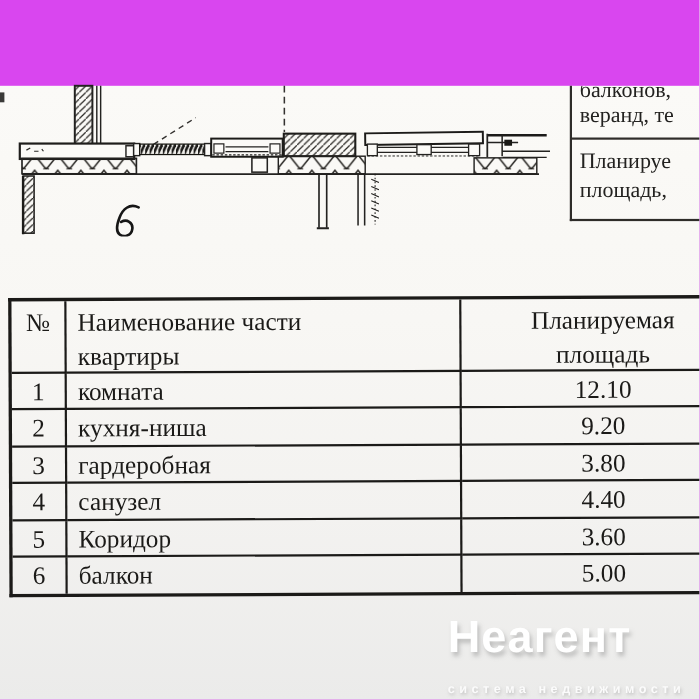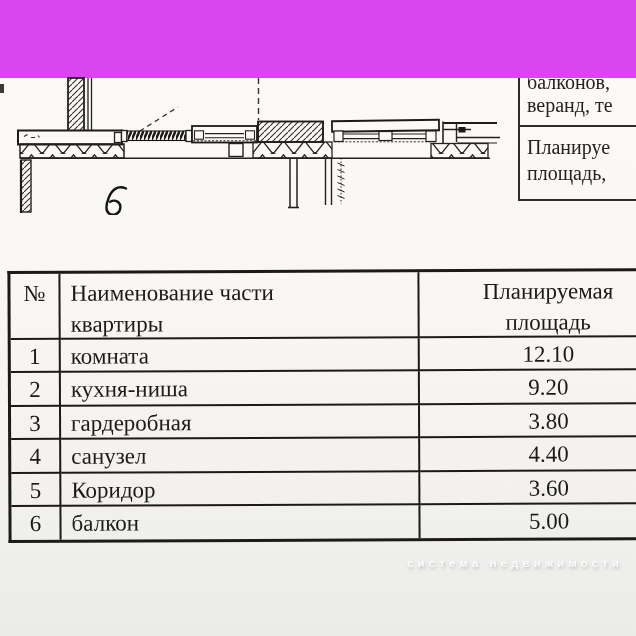--- a/index.html
+++ b/index.html
@@ -45,21 +45,21 @@
   .b-num { text-align:center; line-height:32px; padding-top:1px; }
   .b-nm  { padding-left:10px; line-height:32px; padding-top:1px; }
   .b-ar  { text-align:center; line-height:32px; padding-top:1px; }
   
   .wm { position:absolute; left:407px; top:556px; font-family:"Liberation Sans","DejaVu Sans",sans-serif; font-weight:bold; }
   .wm-brand {
     font-size:41px; letter-spacing:1px; color:#ffffff;
     text-shadow:2px 3px 4px rgba(150,150,150,0.55);
   }
   .wm-tag {
-    font-size:11.5px; letter-spacing:4.1px; margin-top:1px; color:#fbfbfb;
+    font-size:11.5px; letter-spacing:4.1px; margin-top:18px; color:#fbfbfb;
     text-shadow:1px 2px 3px rgba(160,160,160,0.55); white-space:nowrap;
   }
 </style>
 </head>
 <body>
 
 <div class="screen">
 
   <div class="paper"></div>
 
@@ -216,16 +216,17 @@
     <div class="c b-num">5</div>
     <div class="c b-nm">Коридор</div>
     <div class="c b-ar lastcol">3.60</div>
 
     <div class="c b-num lr">6</div>
     <div class="c b-nm lr">балкон</div>
     <div class="c b-ar lastcol lr">5.00</div>
   </div>
 
   <div class="wm">
+    <div class="wm-brand">Неагент</div>
     <div class="wm-tag">система недвижимости</div>
   </div>
 
 </div>
 
 </body></html>

